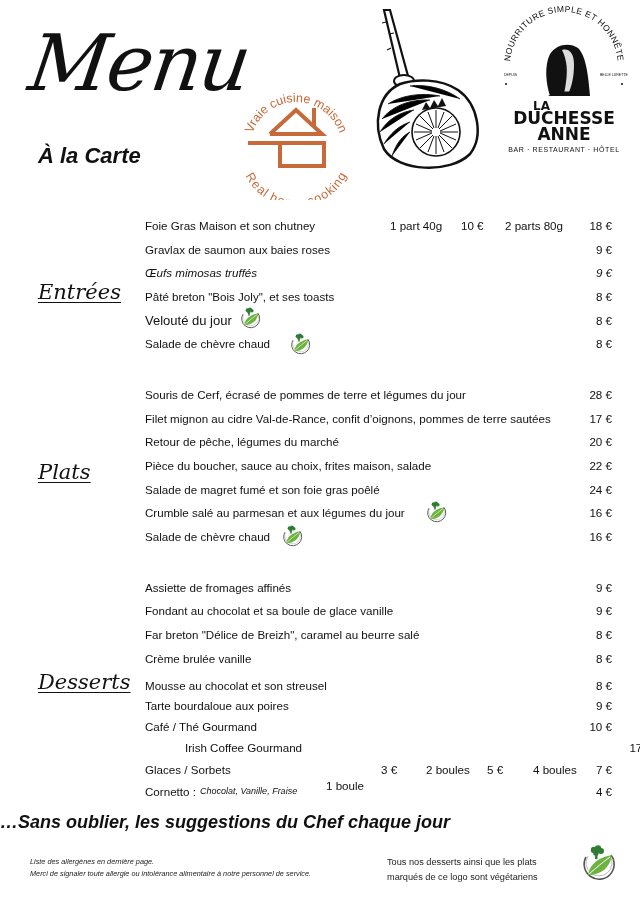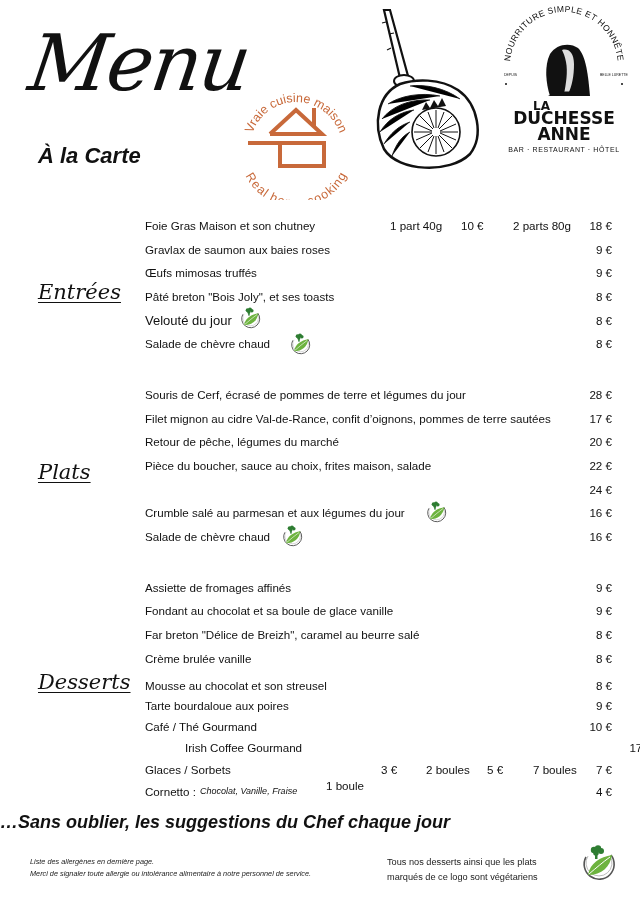--- a/index.html
+++ b/index.html
@@ -155,28 +155,28 @@
   <text x="66" y="136" text-anchor="middle" font-family="DejaVu Sans, sans-serif" font-weight="700" font-size="17" fill="#111">ANNE</text>
   <text x="66" y="148" text-anchor="middle" font-family="Liberation Sans, sans-serif" font-size="7" fill="#111" letter-spacing="0.6">BAR · RESTAURANT · HÔTEL</text>
 </svg>
 
 <div class="section-label" style="top:280px;">Entrées</div>
 
 <div class="menu-row" style="top:215px;">
   <span class="name">Foie Gras Maison et son chutney</span>
   <span class="opt" style="left:245px;">1 part 40g</span>
   <span class="opt" style="left:316px;">10 €</span>
-  <span class="opt" style="left:368px;">2 parts 80g</span>
+  <span class="opt" style="left:360px;">2 parts 80g</span>
   <span class="price">18 €</span>
 </div>
 <div class="menu-row" style="top:239px;">
   <span class="name">Gravlax de saumon aux baies roses</span>
   <span class="price">9 €</span>
 </div>
-<div class="menu-row" style="top:262px;">
+<div class="menu-row" style="top:262px;font-style:italic;">
   <span class="name">Œufs mimosas truffés</span>
   <span class="price">9 €</span>
 </div>
 <div class="menu-row" style="top:286px;">
   <span class="name">Pâté breton "Bois Joly", et ses toasts</span>
   <span class="price">8 €</span>
 </div>
 <div class="menu-row" style="top:310px;">
   <span class="name small">Velouté du jour</span>
   <span class="price">8 €</span>
@@ -204,20 +204,21 @@
 </div>
 <div class="menu-row" style="top:431px;">
   <span class="name">Retour de pêche, légumes du marché</span>
   <span class="price">20 €</span>
 </div>
 <div class="menu-row" style="top:455px;">
   <span class="name">Pièce du boucher, sauce au choix, frites maison, salade</span>
   <span class="price">22 €</span>
 </div>
 <div class="menu-row" style="top:479px;">
+  <span class="name">Salade de magret fumé et son foie gras poêlé</span>
   <span class="price">24 €</span>
 </div>
 <div class="menu-row" style="top:502px;">
   <span class="name">Crumble salé au parmesan et aux légumes du jour</span>
   <span class="price">16 €</span>
 </div>
 <svg class="veg-icon" style="left:424px; top:500px;">
     <use href="#veg"></use>
   </svg>
 <div class="menu-row" style="top:526px;">
@@ -261,21 +262,21 @@
 <div class="menu-row" style="top:737px;margin-left:40px;">
   <span class="name">Irish Coffee Gourmand</span>
   <span class="price">17 €</span>
 </div>
 <div class="menu-row" style="top:759px;">
   <span class="name">Glaces / Sorbets</span>
   <span class="opt" style="left:181px;margin-top:32px;">1 boule</span>
   <span class="opt" style="left:236px;">3 €</span>
   <span class="opt" style="left:281px;">2 boules</span>
   <span class="opt" style="left:342px;">5 €</span>
-  <span class="opt" style="left:388px;">7 boules</span>
+  <span class="opt" style="left:388px;">4 boules</span>
   <span class="price">7 €</span>
 </div>
 <div class="menu-row" style="top:781px;">
   <span class="name">Cornetto :</span>
   <span class="note" style="margin-left:4px;">Chocolat, Vanille, Fraise</span>
   <span class="price">4 €</span>
 </div>
 
 <div class="chef-line">…Sans oublier, les suggestions du Chef chaque jour</div>
 

